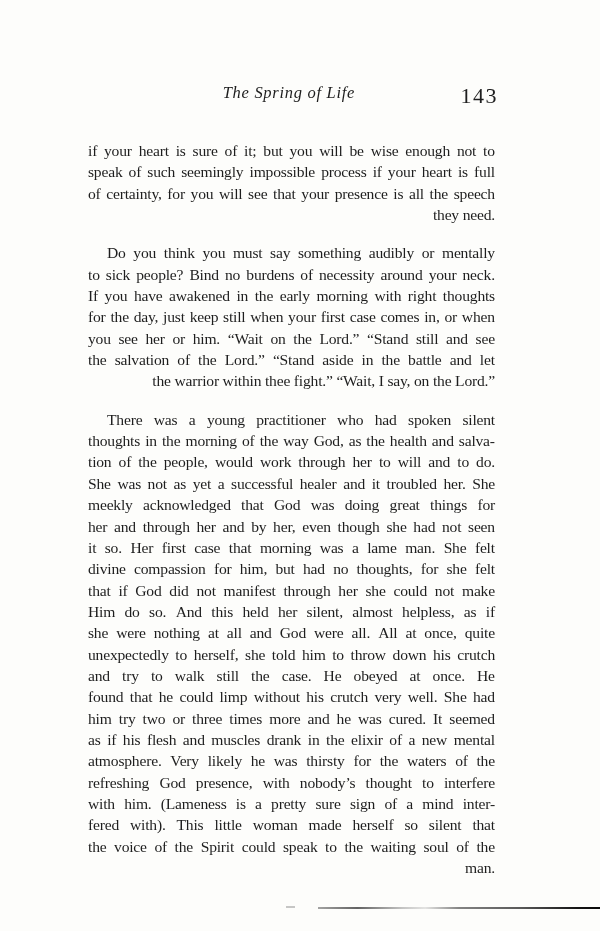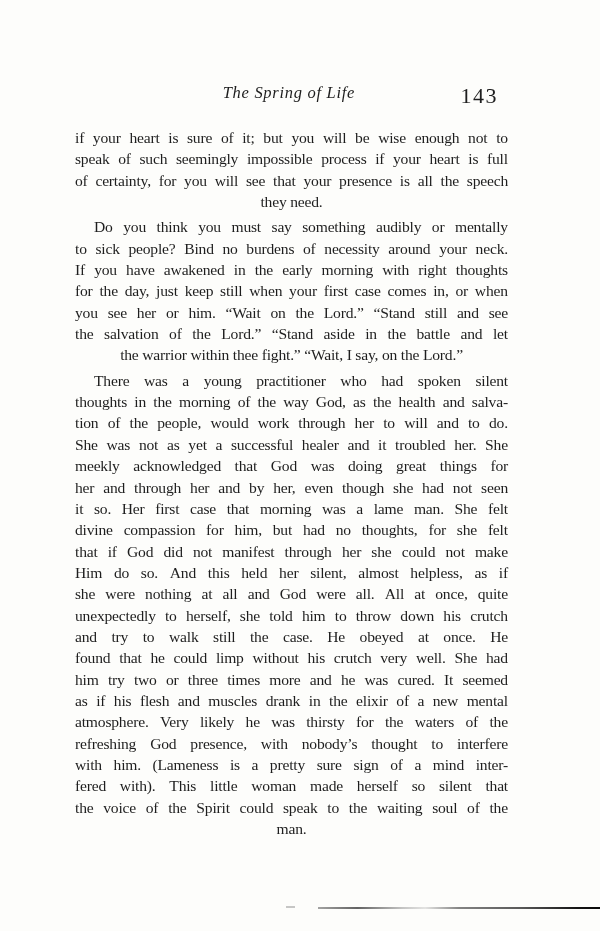--- a/index.html
+++ b/index.html
@@ -46,33 +46,33 @@
   }
   
   .text-column {
     position: absolute;
     top: 123px;
     left: 71px;
     width: 441px;
     font-size: 15.6px;
     letter-spacing: -0.2px;
   }
-  .paragraph { margin: 4px; }
+  .paragraph { margin: 17px; }
   .line {
     display: flex;
     justify-content: space-between;
     align-items: baseline;
     height: 21.35px;
     line-height: 21.35px;
     white-space: nowrap;
   }
   .line.indent { padding-left: 19px; }
   .line.rag {
     display: block;
-    text-align: center;
+    text-align: right;
   }
   .line span { display: inline-block; }
   
   .scan-line {
     position: absolute;
     top: 907px;
     left: 318px;
     width: 282px;
     height: 2px;
     background: linear-gradient(90deg,

